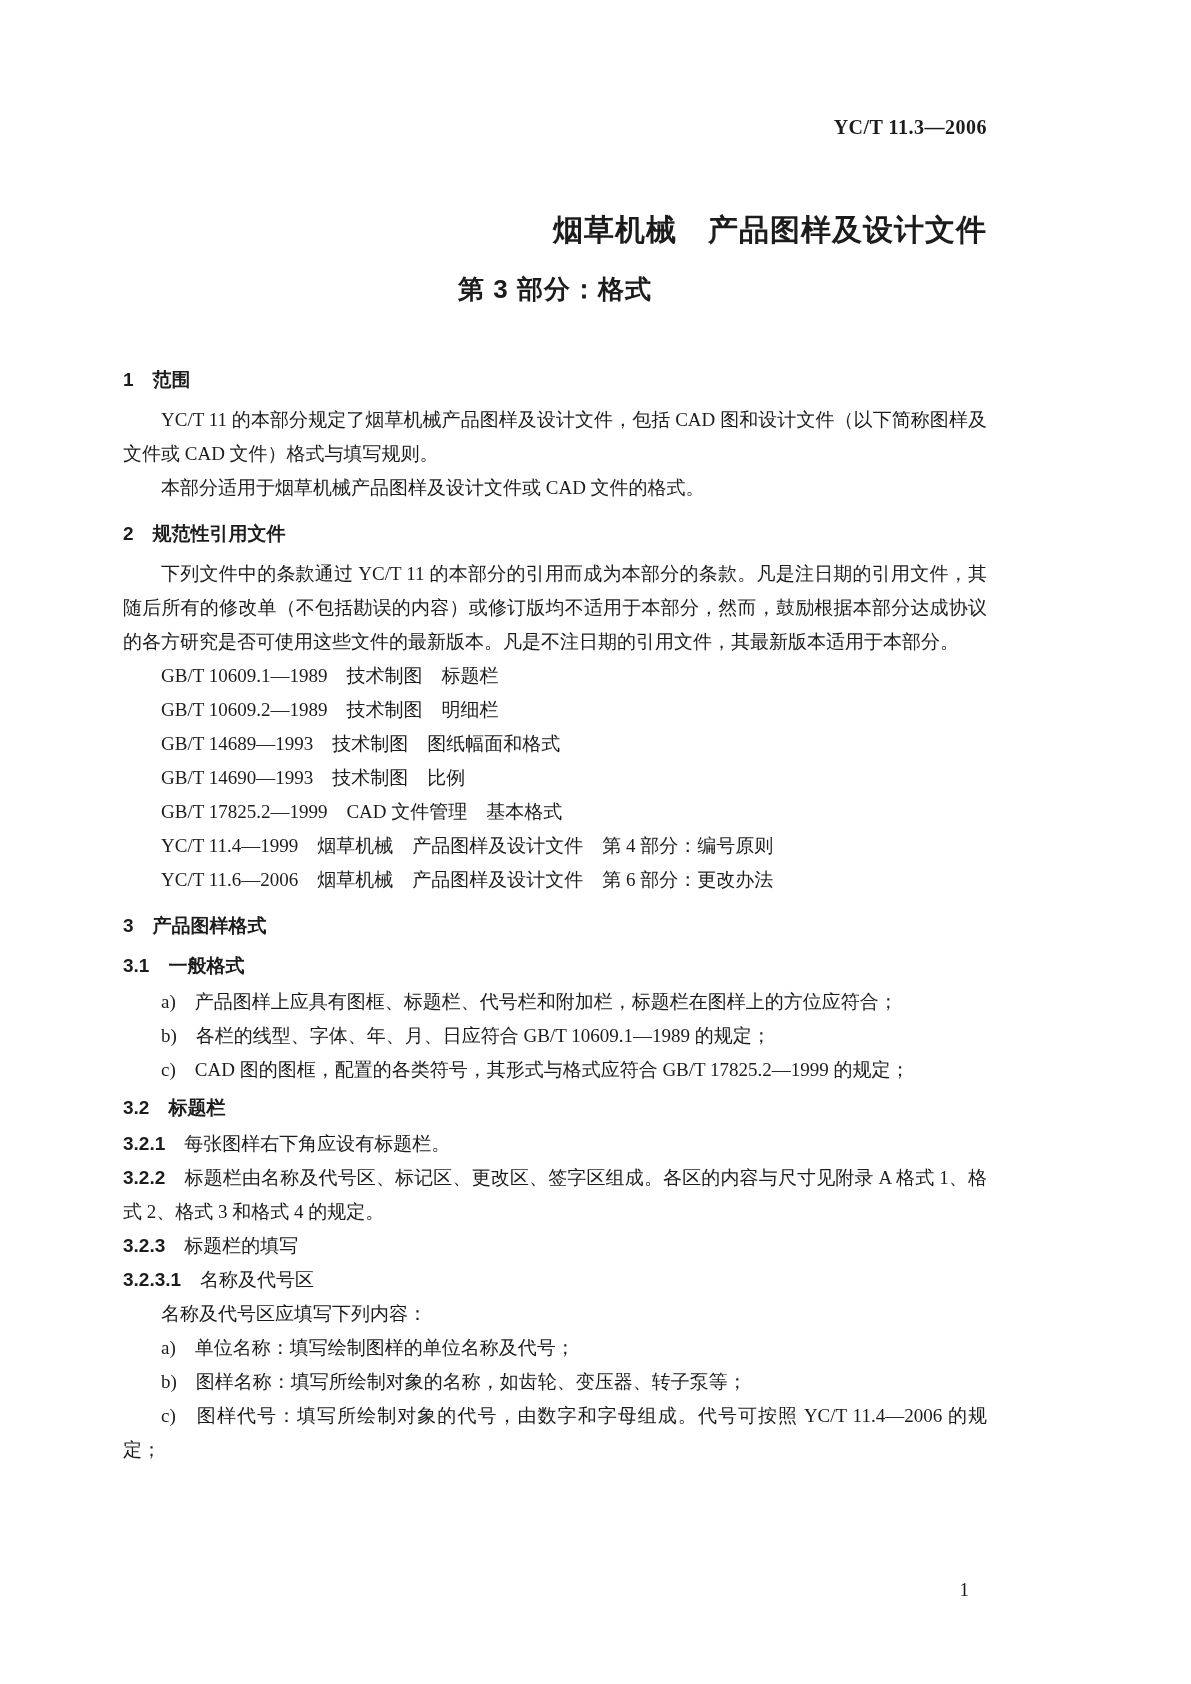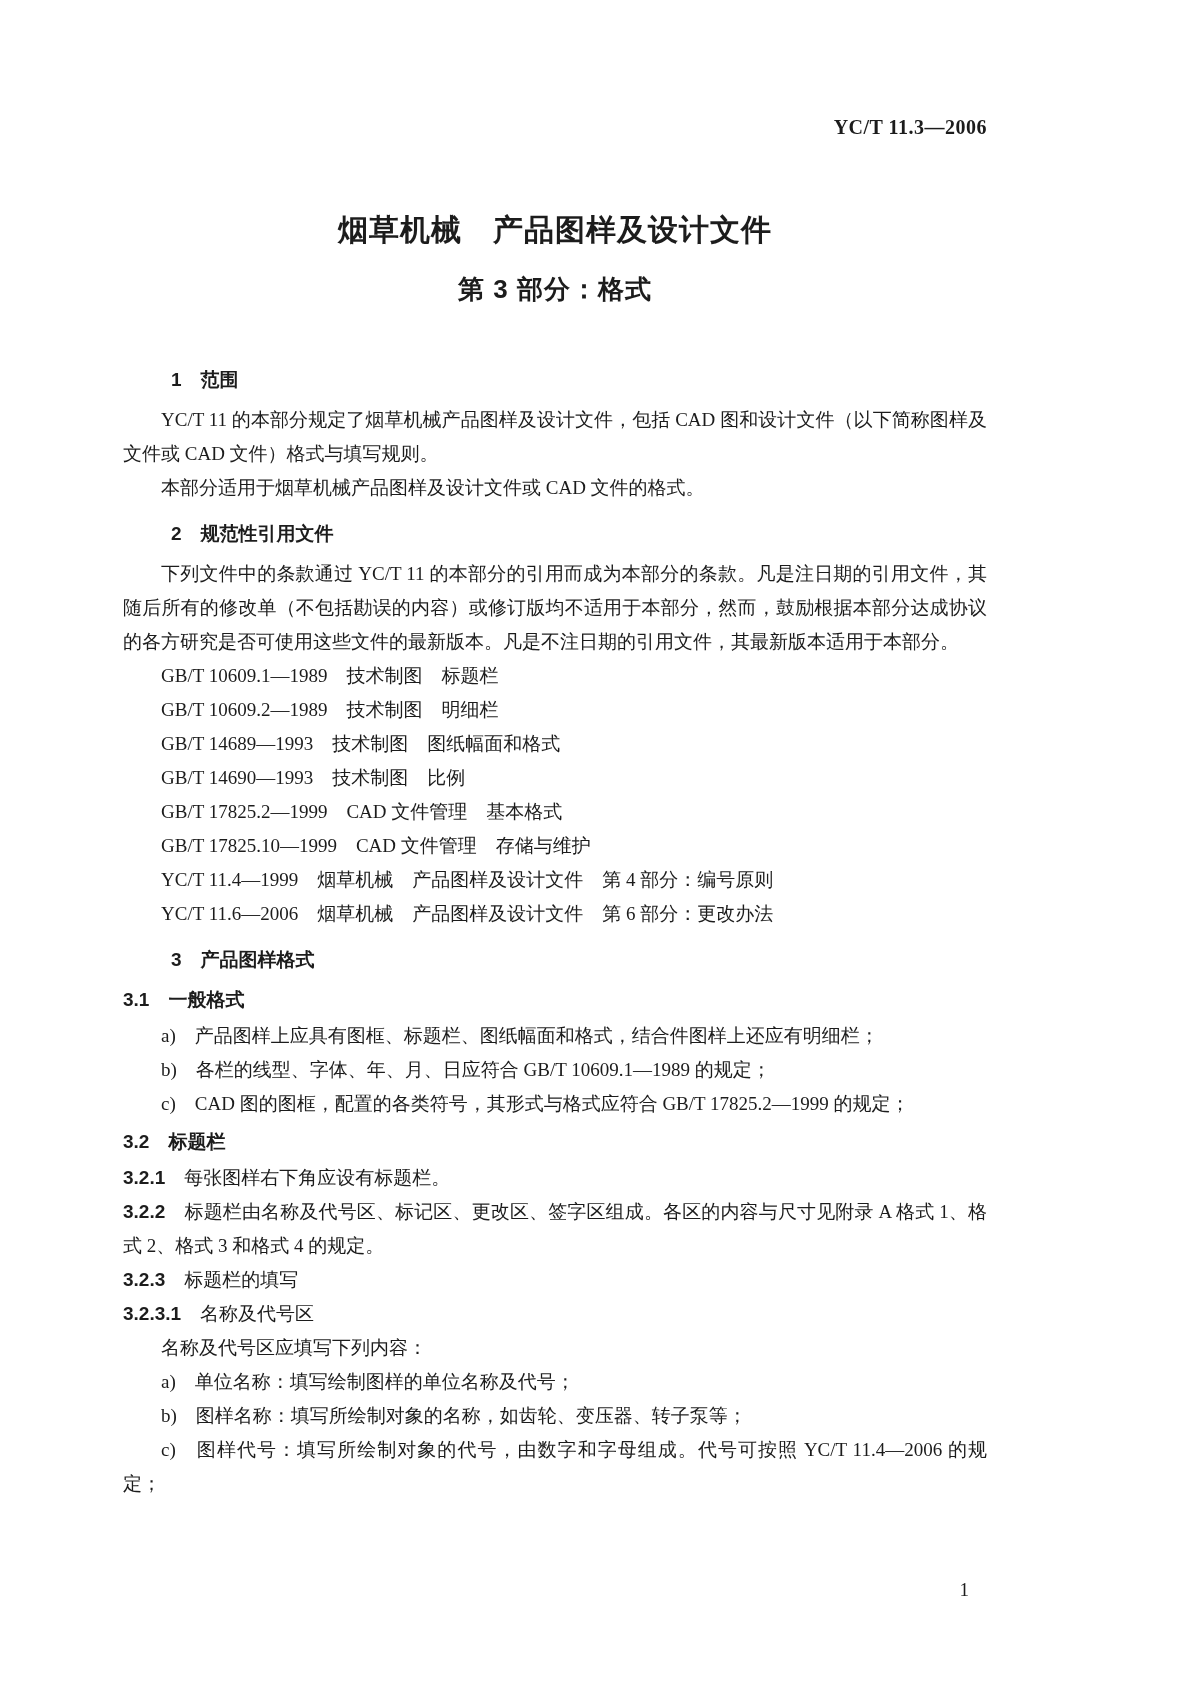--- a/index.html
+++ b/index.html
@@ -23,21 +23,21 @@
   .doc-number {
     text-align: right;
     font-weight: bold;
     font-size: 20px;
     line-height: 22px;
     letter-spacing: 0.5px;
   }
 
   .title1 {
     margin-top: 72px;
-    text-align: center;
+    text-align: right;
     font-family: "Liberation Sans", "DejaVu Sans", sans-serif;
     font-weight: bold;
     font-size: 30px;
     line-height: 40px;
     letter-spacing: 1px;
   }
 
   .title2 {
     margin-top: 21px;
     text-align: center;
@@ -51,21 +51,21 @@
   .doc-body { margin-top: 56px; }
 
   .blk { text-align: justify; }
 
   .blk.h1,
   .blk.h2 {
     font-family: "Liberation Sans", "DejaVu Sans", sans-serif;
     font-weight: bold;
     font-size: 19px;
   }
-  .blk.h1 { margin-top: 12px; margin-bottom: 6px; margin-left: 48px; }
+  .blk.h1 { margin-top: 12px; margin-bottom: 6px; }
   .blk.h2 { margin-top: 4px; margin-bottom: 2px; }
 
   .blk.p, .blk.ref, .blk.li { text-indent: 2em; }
 
   .blk.clause { text-indent: 0; }
   .blk.clause .num {
     font-family: "Liberation Sans", "DejaVu Sans", sans-serif;
     font-weight: bold;
     font-style: normal;
   }
@@ -94,26 +94,25 @@
         <div class="blk h1">1　范围</div>
         <div class="blk p">YC/T 11 的本部分规定了烟草机械产品图样及设计文件，包括 CAD 图和设计文件（以下简称图样及文件或 CAD 文件）格式与填写规则。</div>
         <div class="blk p">本部分适用于烟草机械产品图样及设计文件或 CAD 文件的格式。</div>
         <div class="blk h1">2　规范性引用文件</div>
         <div class="blk p">下列文件中的条款通过 YC/T 11 的本部分的引用而成为本部分的条款。凡是注日期的引用文件，其随后所有的修改单（不包括勘误的内容）或修订版均不适用于本部分，然而，鼓励根据本部分达成协议的各方研究是否可使用这些文件的最新版本。凡是不注日期的引用文件，其最新版本适用于本部分。</div>
         <div class="blk ref">GB/T 10609.1—1989　技术制图　标题栏</div>
         <div class="blk ref">GB/T 10609.2—1989　技术制图　明细栏</div>
         <div class="blk ref">GB/T 14689—1993　技术制图　图纸幅面和格式</div>
         <div class="blk ref">GB/T 14690—1993　技术制图　比例</div>
         <div class="blk ref">GB/T 17825.2—1999　CAD 文件管理　基本格式</div>
-        <div class="blk ref">GB/T 17825.10—1999　CAD 文件管理　存储与维护</div>
         <div class="blk ref">YC/T 11.4—1999　烟草机械　产品图样及设计文件　第 4 部分：编号原则</div>
         <div class="blk ref">YC/T 11.6—2006　烟草机械　产品图样及设计文件　第 6 部分：更改办法</div>
         <div class="blk h1">3　产品图样格式</div>
         <div class="blk h2">3.1　一般格式</div>
-        <div class="blk li">a)　产品图样上应具有图框、标题栏、图纸幅面和格式，结合件图样上还应有明细栏；</div>
+        <div class="blk li">a)　产品图样上应具有图框、标题栏、代号栏和附加栏，标题栏在图样上的方位应符合；</div>
         <div class="blk li">b)　各栏的线型、字体、年、月、日应符合 GB/T 10609.1—1989 的规定；</div>
         <div class="blk li">c)　CAD 图的图框，配置的各类符号，其形式与格式应符合 GB/T 17825.2—1999 的规定；</div>
         <div class="blk h2">3.2　标题栏</div>
         <div class="blk clause"><span class="num">3.2.1</span>　每张图样右下角应设有标题栏。</div>
         <div class="blk clause"><span class="num">3.2.2</span>　标题栏由名称及代号区、标记区、更改区、签字区组成。各区的内容与尺寸见附录 A 格式 1、格式 2、格式 3 和格式 4 的规定。</div>
         <div class="blk clause"><span class="num">3.2.3</span>　标题栏的填写</div>
         <div class="blk clause"><span class="num">3.2.3.1</span>　名称及代号区</div>
         <div class="blk p">名称及代号区应填写下列内容：</div>
         <div class="blk li">a)　单位名称：填写绘制图样的单位名称及代号；</div>
         <div class="blk li">b)　图样名称：填写所绘制对象的名称，如齿轮、变压器、转子泵等；</div>

